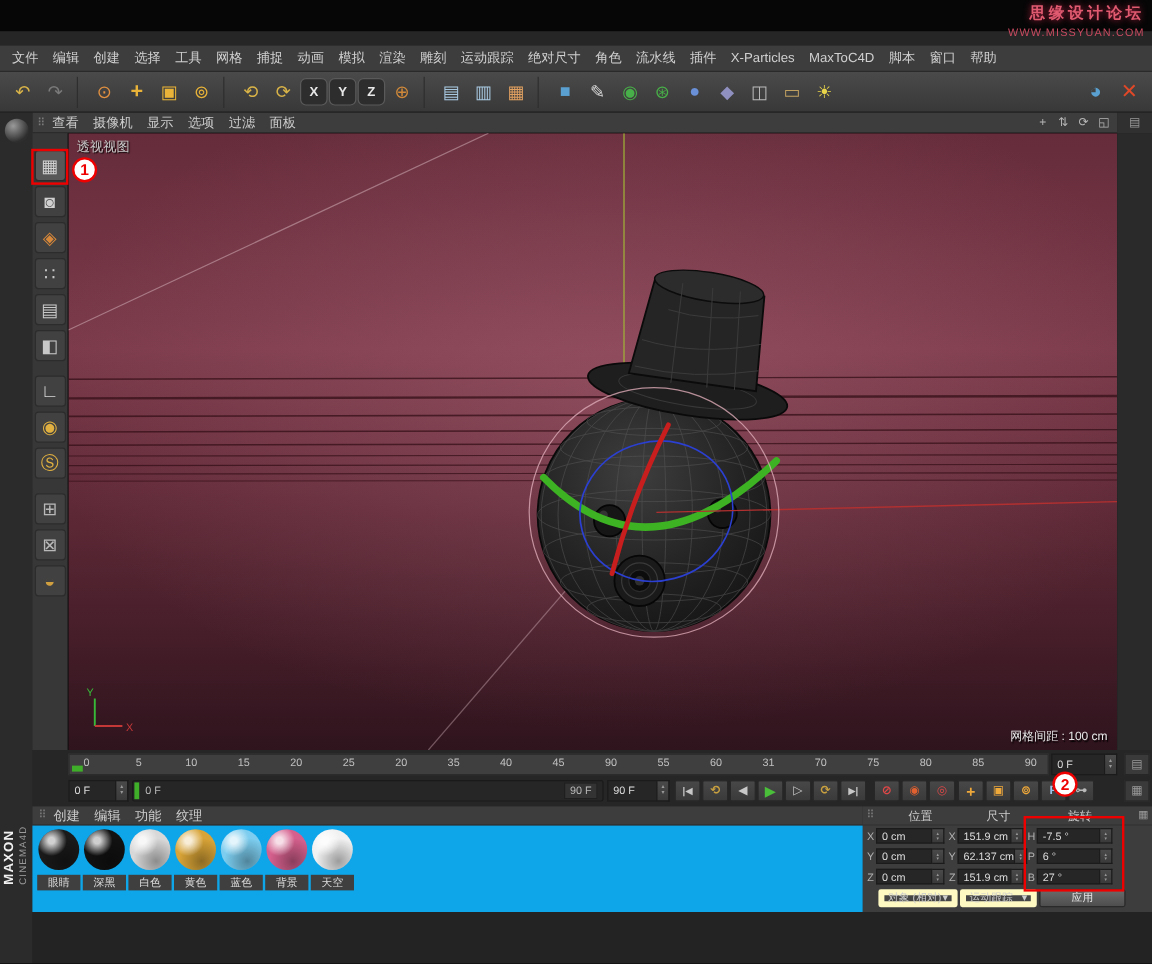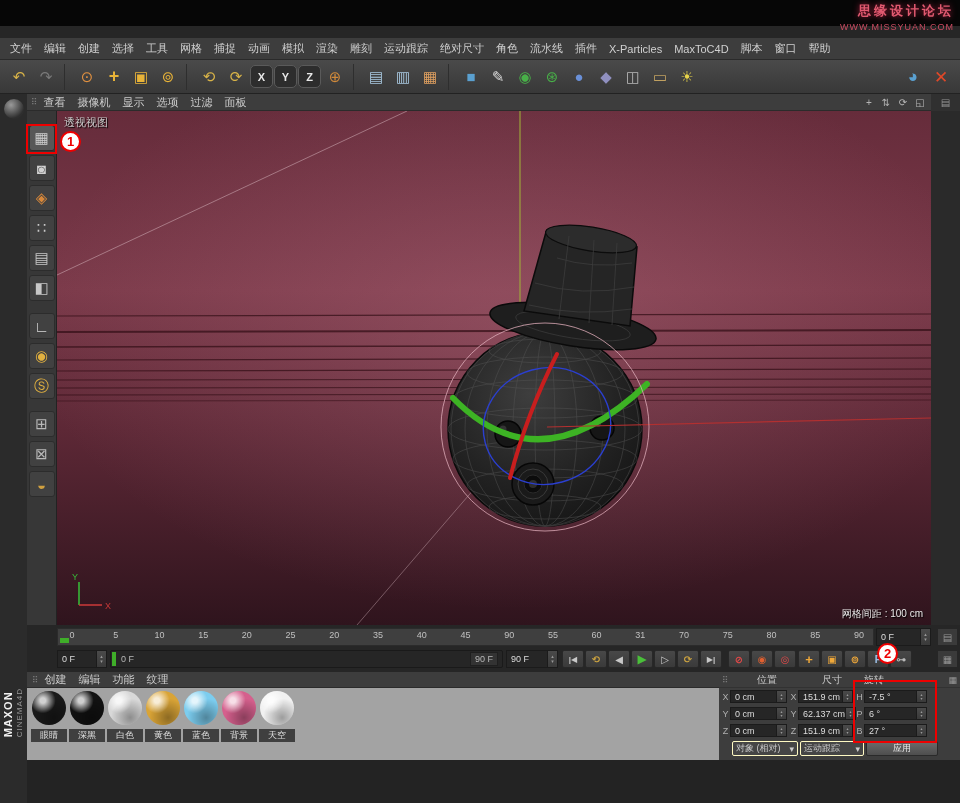--- a/index.html
+++ b/index.html
@@ -61,41 +61,41 @@
   .s90{margin-left:auto;margin-right:4px;background:#333;padding:0 4px;border:1px solid #1f1f1f;height:14px;display:flex;align-items:center}
   .endbox{position:absolute;top:650px;left:506px;width:52px}
   .btnrow{position:absolute;top:650px;height:18px;display:flex;gap:1px}
   .trans{left:562px}
   .recs{left:728px}
   .togs{left:798px}
   .pbtn{width:22px;height:18px;background:linear-gradient(#484848,#3a3a3a);border:1px solid #282828;border-radius:2px;display:flex;align-items:center;justify-content:center;font-size:10px;font-weight:bold}
 
   .matmenu{position:absolute;top:672px;left:27px;width:692px;height:16px;background:#3d3d3d;border-bottom:1px solid #2b2b2b;display:flex;align-items:center;gap:2px;padding:0 5px;font-size:11px}
   .matm{padding:0 5px;color:#ccc}
-  .matarea{position:absolute;top:688px;left:27px;width:692px;height:72px;background:#a3a3a3;display:flex;padding:3px 0 0 3px}
+  .matarea{position:absolute;top:688px;left:27px;width:692px;height:72px;background:#0ea5e9;display:flex;padding:3px 0 0 3px}
   .mat{width:38px;display:flex;flex-direction:column;align-items:center;flex:none}
   .matball{width:34px;height:34px;border-radius:50%;position:relative;background:#444}
   .matball::after{content:"";position:absolute;inset:0;border-radius:50%;background:radial-gradient(circle at 32% 28%,rgba(255,255,255,.8) 0 8%,rgba(255,255,255,0) 38%),radial-gradient(circle at 65% 78%,rgba(0,0,0,.35),rgba(0,0,0,0) 55%)}
   .matlabel{margin-top:4px;width:36px;height:13px;background:#3f3f3f;font-size:9px;color:#ddd;display:flex;align-items:center;justify-content:center;white-space:nowrap;overflow:hidden}
 
   .coords{position:absolute;top:672px;left:719px;width:241px;height:88px;background:#3d3d3d}
   .cohead{display:flex;align-items:center;height:16px;font-size:10px;color:#ccc;border-bottom:1px solid #323232;padding-left:3px}
   .cohead .hgrip{width:12px}
   .cohead .h1{width:66px;text-align:center}
   .cohead .h2{width:64px;text-align:center}
-  .cohead .h3{width:72px;text-align:left}
+  .cohead .h3{width:72px;text-align:center}
   .cohead .hicon{margin-left:auto;margin-right:3px;color:#999;font-size:9px}
   .corow{display:flex;align-items:center;height:17px;padding-left:2px;gap:2px}
   .cell{display:flex;align-items:center}
   .c1{width:66px}.c2{width:64px}.c3{width:72px}
   .cl{width:9px;font-size:9px;color:#b0b0b0;text-align:center;flex:none}
   .cell .fieldbox{flex:1;height:13px}
   .cell .sp i{font-size:4px;line-height:4px}
   .cofoot{display:flex;gap:2px;padding-left:13px;margin-top:2px}
-  .dd{height:15px;background:#454545;border:1px solid #fef9c3;border-radius:2px;font-size:9px;color:#ccc;display:flex;align-items:center;justify-content:space-between;padding:0 3px}
+  .dd{height:15px;background:#454545;border:5px solid #fef9c3;border-radius:2px;font-size:9px;color:#ccc;display:flex;align-items:center;justify-content:space-between;padding:0 3px}
   .dd.d1{width:66px}.dd.d2{width:64px}
   .applybtn{width:72px;height:15px;background:linear-gradient(#6a6a6a,#4e4e4e);border:1px solid #2a2a2a;border-radius:2px;font-size:9px;color:#e8e8e8;display:flex;align-items:center;justify-content:center}
 
   .bottomfill{position:absolute;top:760px;left:27px;width:933px;height:43px;background:#232323}
   .brand{position:absolute;left:2px;top:688px;display:flex;gap:1px}
   .bm{writing-mode:vertical-rl;transform:rotate(180deg);font-size:11px;font-weight:bold;color:#f0f0f0;letter-spacing:1px}
   .bc{writing-mode:vertical-rl;transform:rotate(180deg);font-size:8px;color:#9a9a9a;letter-spacing:1px}
 
   .annbox{position:absolute;border:2px solid #ee0000;z-index:50}
   #annbox1{left:26px;top:124px;width:31px;height:30px}

